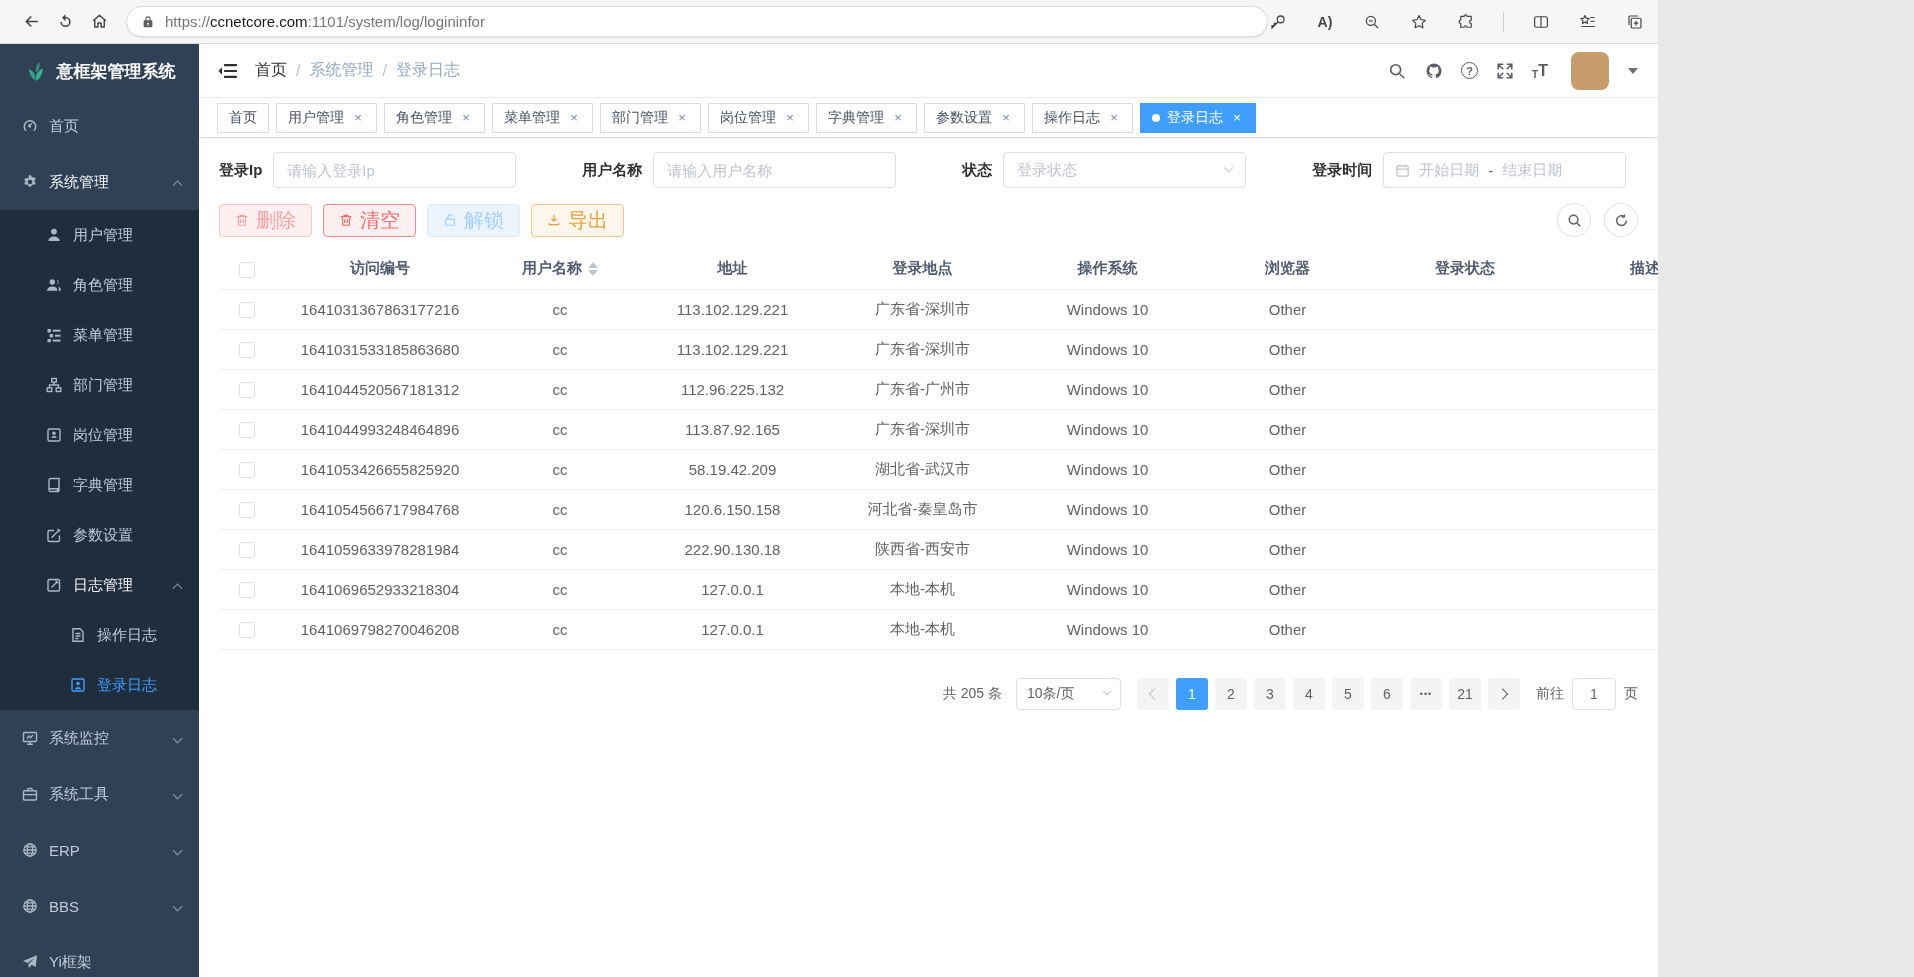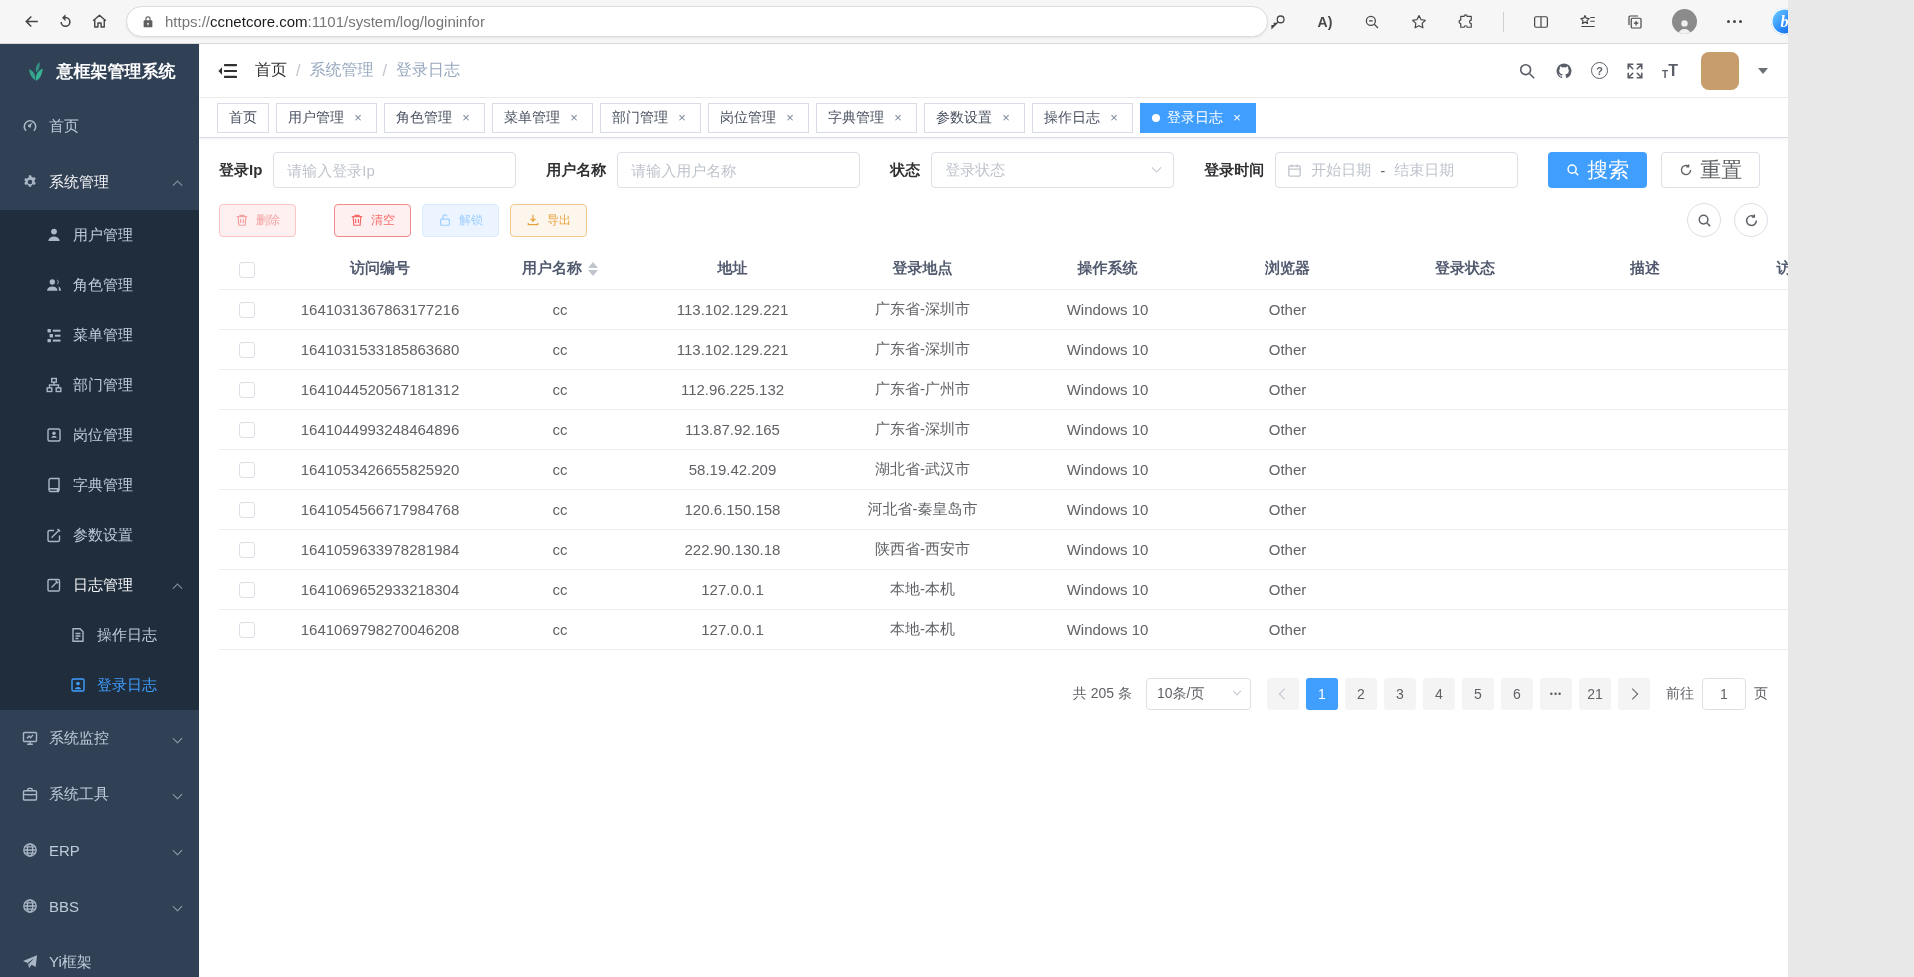--- a/index.html
+++ b/index.html
@@ -1,18 +1,18 @@
 <!DOCTYPE html>
 <html><head>
 <meta charset="utf-8">
 <style>
   * { margin:0; padding:0; box-sizing:border-box; }
   html,body { background:#e8e8e8; }
   body { font-family:"Liberation Sans","DejaVu Sans",sans-serif; }
-  .screen { position:relative; width:1788px; height:977px; background:#fff; overflow:hidden; }
+  .screen { position:relative; width:1658px; height:977px; background:#fff; overflow:hidden; }
 
   
   .chrome { height:44px; background:#f6f6f6; border-bottom:1px solid #d9d9d9; display:flex; align-items:center; padding:0 14px; }
   .chrome .nav-ic { width:34px; height:34px; display:flex; align-items:center; justify-content:center; border-radius:6px; color:#454545; flex:none; }
   .chrome .nav-ic svg { width:19px; height:19px; }
   .urlbar { margin-left:10px; width:1142px; height:31px; background:#fff; border:1px solid #dcdcdc; border-radius:16px; box-shadow:0 1px 2px rgba(0,0,0,.08); display:flex; align-items:center; padding:0 14px; flex:none; }
   .urlbar svg { width:14px; height:14px; flex:none; color:#5f5f5f; }
   .url-text { margin-left:10px; font-size:15px; white-space:nowrap; }
   .url-text .dim { color:#767676; }
   .url-text .host { color:#1b1b1b; }
@@ -86,40 +86,40 @@
   .tab .tab-close { font-size:13px; color:#7d8698; width:14px; height:14px; display:flex; align-items:center; justify-content:center; border-radius:50%; }
   .tab .tab-close::before { content:"\00d7"; }
   .tab.active { background:#409EFF; border-color:#409EFF; color:#fff; }
   .tab.active::before { content:""; width:8px; height:8px; border-radius:50%; background:#fff; }
   .tab.active .tab-close { color:#fff; }
 
   
   .content { padding:0 20px; flex:1; }
 
   
-  .filters { margin-top:14px; display:flex; align-items:flex-end; }
+  .filters { margin-top:14px; display:flex; align-items:flex-end;gap:36px; }
   .f-label { font-size:15px; font-weight:700; color:#303133; margin-right:11px; white-space:nowrap; }
   .f-group { display:flex; align-items:center; margin-right:30px; }
   .text-input { width:243px; height:36px; border:1px solid #dcdfe6; border-radius:4px; padding:0 13px; font-size:15px; color:#606266; outline:none; font-family:inherit; }
   .text-input::placeholder { color:#bfc4cc; }
   .sel { width:243px; height:36px; border:1px solid #dcdfe6; border-radius:4px; padding:0 13px; display:flex; align-items:center; color:#bfc4cc; font-size:15px; cursor:pointer; }
   .sel .chev-sm { margin-left:auto; width:7px; height:7px; border-right:1.4px solid #c0c4cc; border-bottom:1.4px solid #c0c4cc; transform:rotate(45deg) translate(-2px,-2px); }
   .daterange { width:243px; height:36px; border:1px solid #dcdfe6; border-radius:4px; padding:0 11px; display:flex; align-items:center; gap:9px; font-size:15px; color:#bfc4cc; cursor:pointer; }
   .daterange svg { width:15px; height:15px; color:#c0c4cc; flex:none; }
   .daterange .rsep { color:#606266; }
   .btn { height:36px; border-radius:4px; display:inline-flex; align-items:center; justify-content:center; gap:7px; font-size:21px; cursor:pointer; border:1px solid transparent; padding:16px 17px; white-space:nowrap; font-family:inherit; }
   .btn svg { width:14px; height:14px; }
   .btn-primary { background:#409EFF; color:#fff; }
   .btn-plain { background:#fff; border-color:#dcdfe6; color:#606266; }
 
   
   .toolbar { margin-top:15px; display:flex; align-items:center; gap:11px; }
-  .btn-sm { height:33px; font-size:12px; padding:0 15px; }
+  .btn-sm { height:33px; font-size:20px; padding:0 15px; }
   .btn-del { background:#fef0f0; border-color:#fbc4c4; color:#f3a3a3; cursor:not-allowed; }
-  .btn-clear { background:#fef0f0; border-color:#f48989; color:#f56c6c;margin-left:27px; }
+  .btn-clear { background:#fef0f0; border-color:#f48989; color:#f56c6c; }
   .btn-unlock { background:#ecf5ff; border-color:#d9ecff; color:#a0cfff; cursor:not-allowed; }
   .btn-export { background:#fdf6ec; border-color:#f0c78a; color:#e6a23c; }
   .tool-right { margin-left:auto; display:flex; align-items:center; gap:13px; }
   .circle-btn { width:34px; height:34px; border-radius:50%; border:1px solid #dcdfe6; background:#fff; color:#5f6368; display:flex; align-items:center; justify-content:center; cursor:pointer; }
   .circle-btn svg { width:15px; height:15px; }
 
   
   table { width:100%; border-collapse:collapse; table-layout:fixed; margin-top:12px; }
   th, td { height:40px; border-bottom:1px solid #ebeef5; font-size:15px; text-align:center; padding:0 4px; overflow:hidden; white-space:nowrap; }
   th { color:#515a6e; font-weight:700; }

